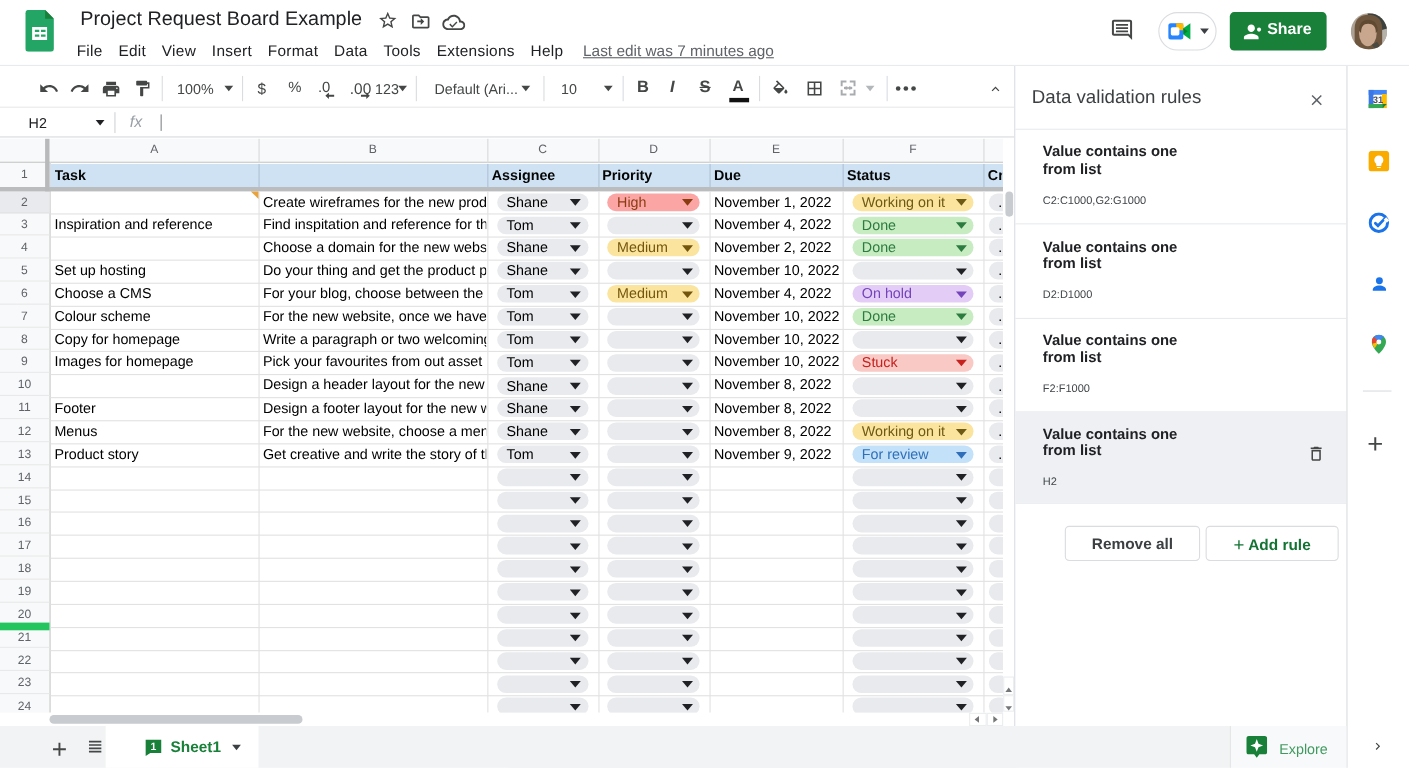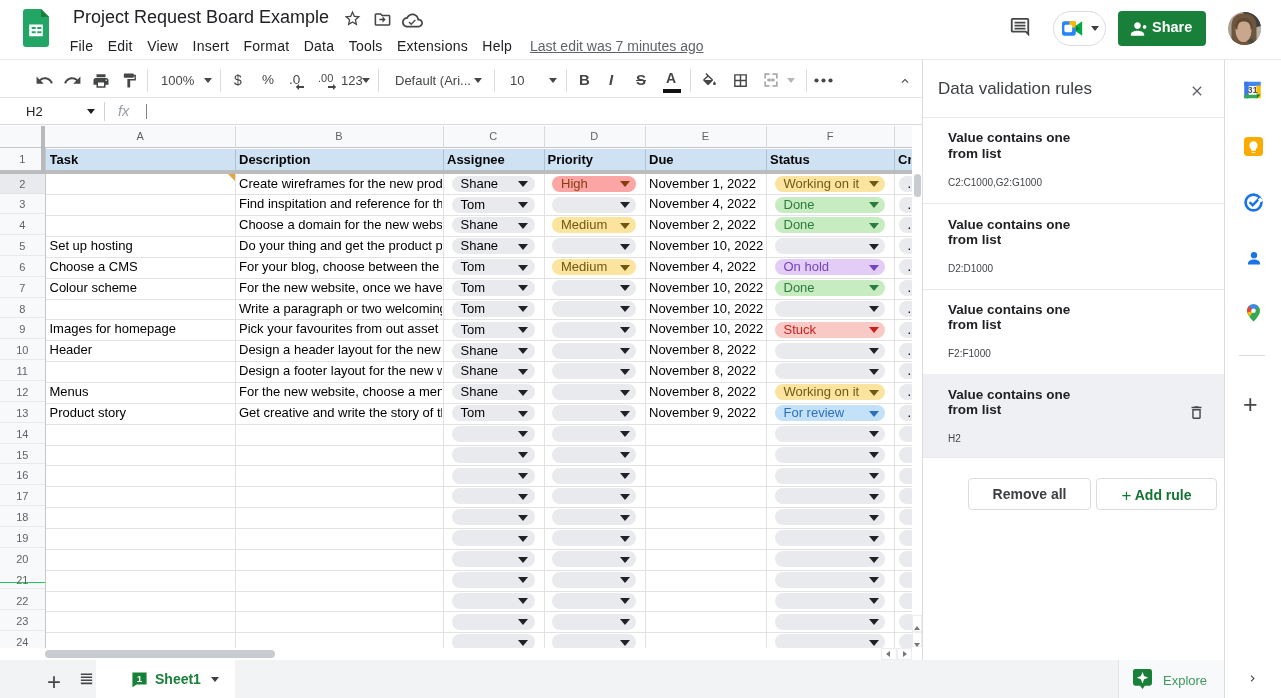--- a/index.html
+++ b/index.html
@@ -94,21 +94,21 @@
 <div class="vdiv" style="left:147px;top:69px;height:23px"></div>
 <div class="abs" style="left:161px;top:73px;font-size:13px;color:#444746">100%</div>
 <div class="caret" style="left:204px;top:78px"></div>
 <div class="vdiv" style="left:220px;top:69px;height:23px"></div>
 <div class="abs" style="left:234px;top:72px;font-size:14px;color:#444746">$</div>
 <div class="abs" style="left:262px;top:72px;font-size:13.5px;color:#444746">%</div>
 <div class="abs" style="left:289px;top:72px;font-size:13.5px;color:#444746">.0</div>
 <svg class="abs" style="left:295px;top:84px" width="9" height="6" viewBox="0 0 9 6">
     <path d="M4 0L0.8 3L4 6V3.9H9V2.1H4z" fill="#444746"></path>
   </svg>
-<div class="abs" style="left:318px;top:72px;font-size:11px;color:#444746">.00</div>
+<div class="abs" style="left:318px;top:72px;font-size:14px;color:#444746">.00</div>
 <svg class="abs" style="left:328px;top:84px" width="9" height="6" viewBox="0 0 9 6">
     <path d="M5 0l3.2 3L5 6V3.9H0V2.1h5z" fill="#444746"></path>
   </svg>
 <div class="abs" style="left:341px;top:73px;font-size:13px;color:#444746">123</div>
 <div class="caret" style="left:362px;top:78px"></div>
 <div class="vdiv" style="left:378px;top:69px;height:23px"></div>
 <div class="abs" style="left:395px;top:73px;font-size:13px;color:#444746">Default (Ari...</div>
 <div class="caret" style="left:474px;top:78px"></div>
 <div class="vdiv" style="left:494px;top:69px;height:23px"></div>
 <div class="abs" style="left:510px;top:73px;font-size:13px;color:#444746">10</div>
@@ -174,29 +174,28 @@
 <div class="rn" style="top:214.3px;border-bottom:1px solid #e9e9e9;height:19.85px">10</div>
 <div class="rn" style="top:235.14999999999998px;border-bottom:1px solid #e9e9e9;height:19.85px">11</div>
 <div class="rn" style="top:256.0px;border-bottom:1px solid #e9e9e9;height:19.85px">12</div>
 <div class="rn" style="top:276.85px;border-bottom:1px solid #e9e9e9;height:19.85px">13</div>
 <div class="rn" style="top:297.70000000000005px;border-bottom:1px solid #e9e9e9;height:19.85px">14</div>
 <div class="rn" style="top:318.55px;border-bottom:1px solid #e9e9e9;height:19.85px">15</div>
 <div class="rn" style="top:339.40000000000003px;border-bottom:1px solid #e9e9e9;height:19.85px">16</div>
 <div class="rn" style="top:360.25px;border-bottom:1px solid #e9e9e9;height:19.85px">17</div>
 <div class="rn" style="top:381.1px;border-bottom:1px solid #e9e9e9;height:19.85px">18</div>
 <div class="rn" style="top:401.95000000000005px;border-bottom:1px solid #e9e9e9;height:19.85px">19</div>
-<div class="rn" style="top:422.79999999999995px;border-bottom:1px solid #22c55e;height:34px">20</div>
+<div class="rn" style="top:422.79999999999995px;border-bottom:7px solid #22c55e;height:24px">20</div>
 <div class="rn" style="top:443.6500000000001px;border-bottom:1px solid #e9e9e9;height:19.85px">21</div>
 <div class="rn" style="top:464.5px;border-bottom:1px solid #e9e9e9;height:19.85px">22</div>
 <div class="rn" style="top:485.35px;border-bottom:1px solid #e9e9e9;height:19.85px">23</div>
 <div class="rn" style="top:506.20000000000005px;border-bottom:1px solid #e9e9e9;height:19.85px">24</div>
 <div class="abs" style="left:45.5px;top:22.5px;width:866.5px;height:21.5px;background:#cfe2f3"></div>
 <div class="abs" style="left:49.5px;top:22.5px;width:184.5px;height:21.5px;line-height:21.5px;font-size:13px;font-weight:700;color:#050505;white-space:nowrap;overflow:hidden">Task</div>
 <div class="abs" style="left:235px;top:22.5px;width:1px;height:21.5px;background:#afc1d4"></div>
-<div class="abs" style="left:239px;top:22.5px;width:203px;height:21.5px;line-height:21.5px;font-size:13px;font-weight:700;color:#050505;white-space:nowrap;overflow:hidden">Description</div>
 <div class="abs" style="left:443px;top:22.5px;width:1px;height:21.5px;background:#afc1d4"></div>
 <div class="abs" style="left:447px;top:22.5px;width:95.5px;height:21.5px;line-height:21.5px;font-size:13px;font-weight:700;color:#050505;white-space:nowrap;overflow:hidden">Assignee</div>
 <div class="abs" style="left:543.5px;top:22.5px;width:1px;height:21.5px;background:#afc1d4"></div>
 <div class="abs" style="left:547.5px;top:22.5px;width:96.5px;height:21.5px;line-height:21.5px;font-size:13px;font-weight:700;color:#050505;white-space:nowrap;overflow:hidden">Priority</div>
 <div class="abs" style="left:645px;top:22.5px;width:1px;height:21.5px;background:#afc1d4"></div>
 <div class="abs" style="left:649px;top:22.5px;width:116px;height:21.5px;line-height:21.5px;font-size:13px;font-weight:700;color:#050505;white-space:nowrap;overflow:hidden">Due</div>
 <div class="abs" style="left:766px;top:22.5px;width:1px;height:21.5px;background:#afc1d4"></div>
 <div class="abs" style="left:770px;top:22.5px;width:123px;height:21.5px;line-height:21.5px;font-size:13px;font-weight:700;color:#050505;white-space:nowrap;overflow:hidden">Status</div>
 <div class="abs" style="left:894px;top:22.5px;width:1px;height:21.5px;background:#afc1d4"></div>
 <div class="abs" style="left:898px;top:22.5px;width:13px;height:21.5px;line-height:21.5px;font-size:13px;font-weight:700;color:#050505;white-space:nowrap;overflow:hidden">Created by</div>
@@ -226,41 +225,43 @@
 <div class="abs" style="left:45.5px;top:360.25000000000006px;width:866.5px;height:1px;background:#e2e2e2"></div>
 <div class="abs" style="left:45.5px;top:381.1px;width:866.5px;height:1px;background:#e2e2e2"></div>
 <div class="abs" style="left:45.5px;top:401.95000000000005px;width:866.5px;height:1px;background:#e2e2e2"></div>
 <div class="abs" style="left:45.5px;top:422.80000000000007px;width:866.5px;height:1px;background:#e2e2e2"></div>
 <div class="abs" style="left:45.5px;top:443.65px;width:866.5px;height:1px;background:#e2e2e2"></div>
 <div class="abs" style="left:45.5px;top:464.5000000000001px;width:866.5px;height:1px;background:#e2e2e2"></div>
 <div class="abs" style="left:45.5px;top:485.35px;width:866.5px;height:1px;background:#e2e2e2"></div>
 <div class="abs" style="left:45.5px;top:506.20000000000005px;width:866.5px;height:1px;background:#e2e2e2"></div>
 <div class="ct" style="left:239px;top:47.5px;width:203px">Create wireframes for the new product pages</div>
 <div class="ct" style="left:649px;top:47.5px;width:115px">November 1, 2022</div>
+<div class="ct" style="left:49.5px;top:68.35px;width:183px">Inspiration and reference</div>
 <div class="ct" style="left:239px;top:68.35px;width:203px">Find inspitation and reference for the new designs</div>
 <div class="ct" style="left:649px;top:68.35px;width:115px">November 4, 2022</div>
 <div class="ct" style="left:239px;top:89.19999999999999px;width:203px">Choose a domain for the new website</div>
 <div class="ct" style="left:649px;top:89.19999999999999px;width:115px">November 2, 2022</div>
 <div class="ct" style="left:49.5px;top:110.05000000000001px;width:183px">Set up hosting</div>
 <div class="ct" style="left:239px;top:110.05000000000001px;width:203px">Do your thing and get the product pages hosted</div>
 <div class="ct" style="left:649px;top:110.05000000000001px;width:115px">November 10, 2022</div>
 <div class="ct" style="left:49.5px;top:130.89999999999998px;width:183px">Choose a CMS</div>
 <div class="ct" style="left:239px;top:130.89999999999998px;width:203px">For your blog, choose between the CMS options in the doc</div>
 <div class="ct" style="left:649px;top:130.89999999999998px;width:115px">November 4, 2022</div>
 <div class="ct" style="left:49.5px;top:151.75px;width:183px">Colour scheme</div>
 <div class="ct" style="left:239px;top:151.75px;width:203px">For the new website, once we have the wireframes</div>
 <div class="ct" style="left:649px;top:151.75px;width:115px">November 10, 2022</div>
+<div class="ct" style="left:49.5px;top:172.60000000000002px;width:183px">Copy for homepage</div>
 <div class="ct" style="left:239px;top:172.60000000000002px;width:203px">Write a paragraph or two welcoming visitors</div>
 <div class="ct" style="left:649px;top:172.60000000000002px;width:115px">November 10, 2022</div>
 <div class="ct" style="left:49.5px;top:193.45000000000005px;width:183px">Images for homepage</div>
 <div class="ct" style="left:239px;top:193.45000000000005px;width:203px">Pick your favourites from out asset library</div>
 <div class="ct" style="left:649px;top:193.45000000000005px;width:115px">November 10, 2022</div>
-<div class="ct" style="left:49.5px;top:214.3px;width:183px">Header</div>
 <div class="ct" style="left:239px;top:214.3px;width:203px">Design a header layout for the new website</div>
 <div class="ct" style="left:649px;top:214.3px;width:115px">November 8, 2022</div>
+<div class="ct" style="left:49.5px;top:235.14999999999998px;width:183px">Footer</div>
 <div class="ct" style="left:239px;top:235.14999999999998px;width:203px">Design a footer layout for the new website</div>
 <div class="ct" style="left:649px;top:235.14999999999998px;width:115px">November 8, 2022</div>
 <div class="ct" style="left:49.5px;top:256.0px;width:183px">Menus</div>
 <div class="ct" style="left:239px;top:256.0px;width:203px">For the new website, choose a menu style</div>
 <div class="ct" style="left:649px;top:256.0px;width:115px">November 8, 2022</div>
 <div class="ct" style="left:49.5px;top:276.85px;width:183px">Product story</div>
 <div class="ct" style="left:239px;top:276.85px;width:203px">Get creative and write the story of the new product</div>
 <div class="ct" style="left:649px;top:276.85px;width:115px">November 9, 2022</div>
 <div class="abs" style="left:228px;top:48.0px;width:0;height:0;border-top:7px solid #e8a33d;border-left:7px solid transparent"></div>
 <div class="chip" style="left:451.5px;top:49.7px;width:83.0px;background:#e8eaed;color:#000000">Shane</div>

